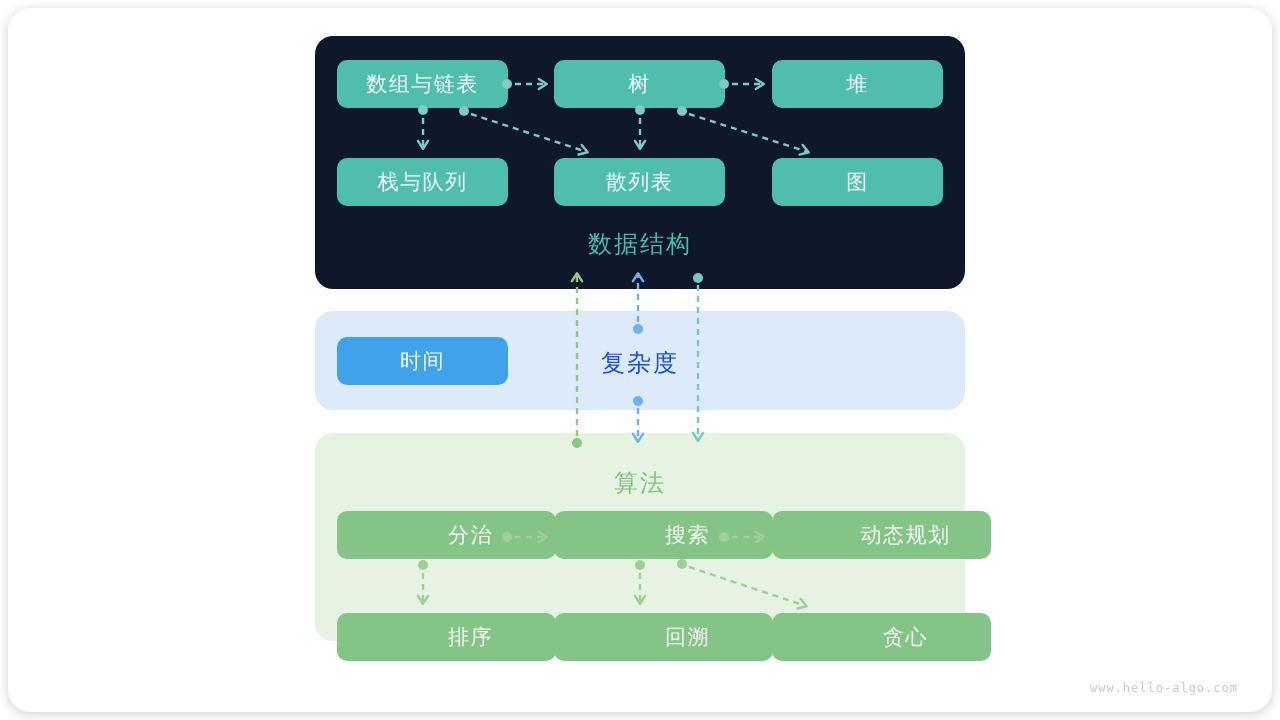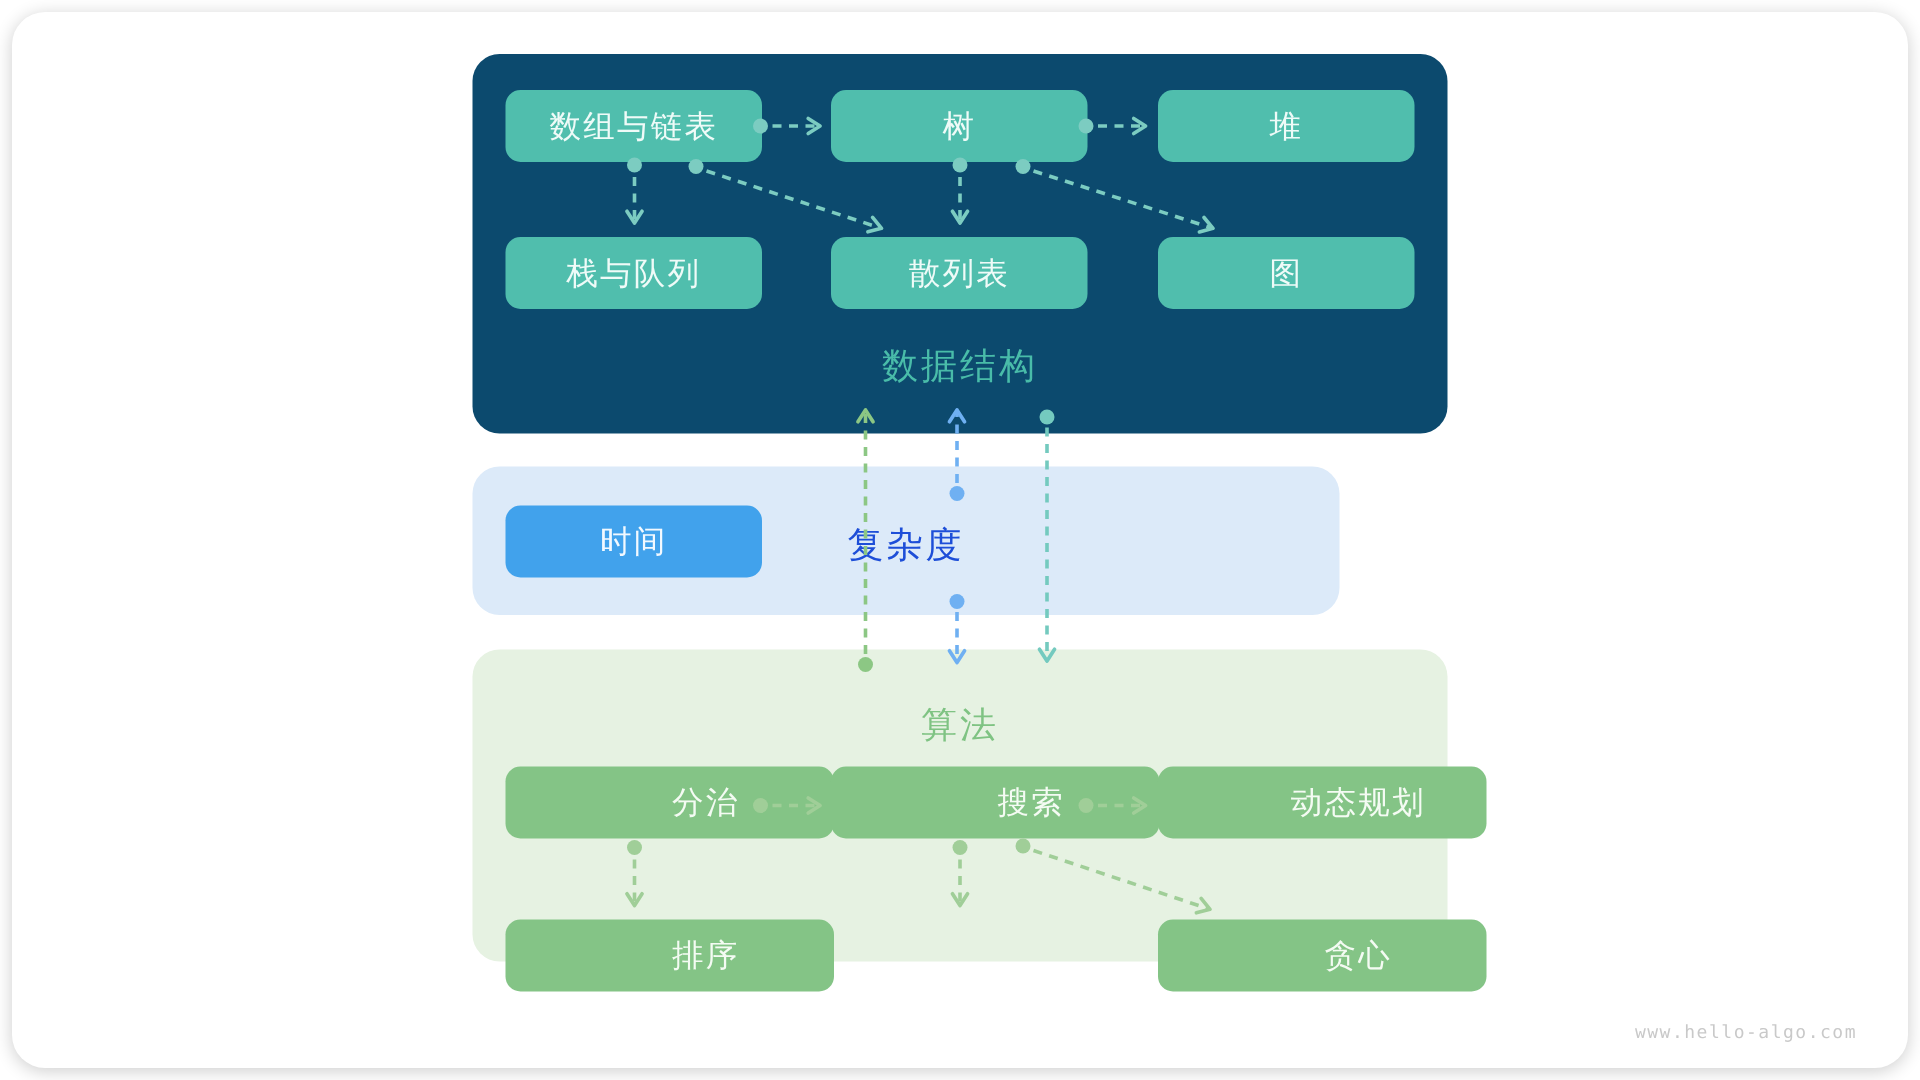--- a/index.html
+++ b/index.html
@@ -11,22 +11,22 @@
   }
   .stage { position: absolute; left: 0; top: 0; width: 1280px; height: 720px; }
   .card {
     position: absolute; left: 8px; top: 8px;
     width: 1264px; height: 704px;
     background: #ffffff;
     border-radius: 22px;
     box-shadow: 0 2px 12px rgba(0,0,0,0.20);
   }
   .panel { position: absolute; border-radius: 18px; }
-  .panel-ds { left: 315px; top: 36px;  width: 650px; height: 253px; background: #0c4a6e; }
-  .panel-cx { left: 315px; top: 311px; width: 578px; height: 99px;  background: #DCEAF9; }
+  .panel-ds { left: 315px; top: 36px;  width: 650px; height: 253px; background: #0f172a; }
+  .panel-cx { left: 315px; top: 311px; width: 650px; height: 99px;  background: #DCEAF9; }
   .panel-al { left: 315px; top: 433px; width: 650px; height: 208px; background: #E6F2E2; }
   .node {
     position: absolute;
     width: 171px; height: 48px;
     border-radius: 10px;
     display: flex; align-items: center; justify-content: center;
     font-size: 21px; letter-spacing: 1.5px;
     font-weight: 400;
   }
   .node-teal  { background: #50BEAD; color: #EFFBF8; }
@@ -83,20 +83,21 @@
     <div class="node node-blue" style="left:22px; top:26px">时间</div>
     <div class="sec-label label-cx">复杂度</div>
   </div>
 
   <div class="panel panel-al">
     <div class="sec-label label-al">算法</div>
     <div class="node node-green" style="left:22px; top:78px">分治</div>
     <div class="node node-green" style="left:239px; top:78px">搜索</div>
     <div class="node node-green" style="left:457px; top:78px">动态规划</div>
     <div class="node node-green" style="left:22px; top:180px">排序</div>
+    <div class="node node-green" style="left:239px; top:180px">回溯</div>
     <div class="node node-green" style="left:457px; top:180px">贪心</div>
   </div>
 
   <svg class="connectors" viewBox="0 0 1280 720">
     <defs>
       <marker id="ah-teal" viewBox="0 0 10 10" refX="6.5" refY="5" markerWidth="6" markerHeight="6" orient="auto">
         <polyline points="1.5,1.5 7,5 1.5,8.5" fill="none" stroke="#7CCCC1" stroke-width="1.7" stroke-linecap="round" stroke-linejoin="round"></polyline>
       </marker>
       <marker id="ah-lgreen" viewBox="0 0 10 10" refX="6.5" refY="5" markerWidth="6" markerHeight="6" orient="auto">
         <polyline points="1.5,1.5 7,5 1.5,8.5" fill="none" stroke="#A0CE98" stroke-width="1.7" stroke-linecap="round" stroke-linejoin="round"></polyline>

